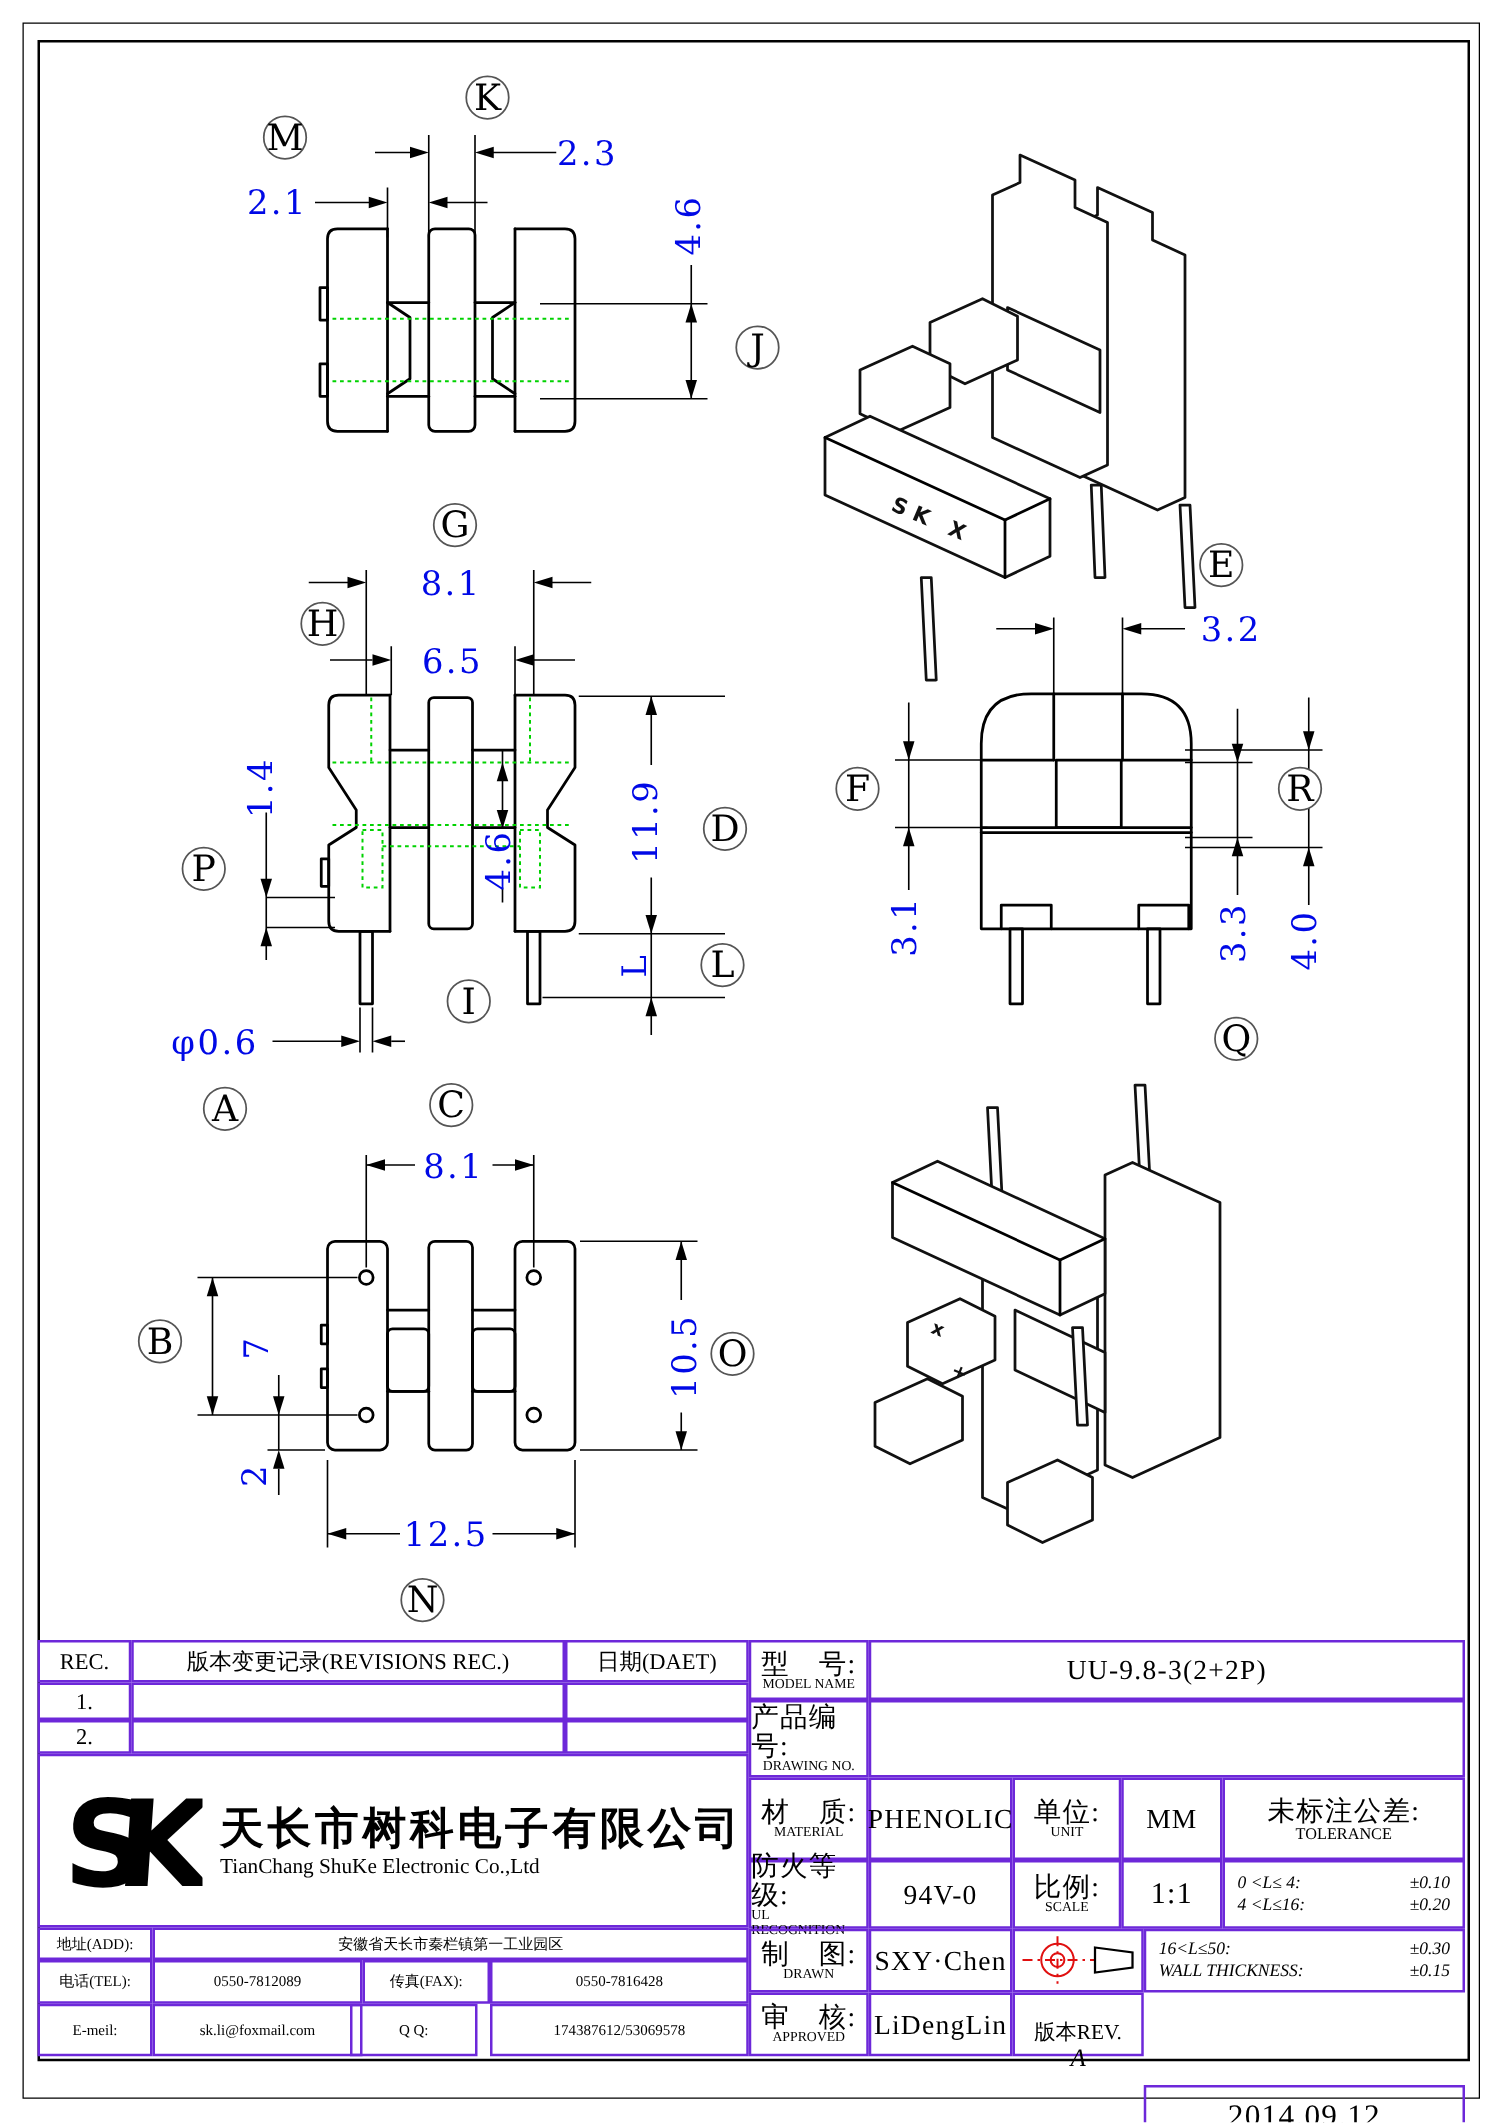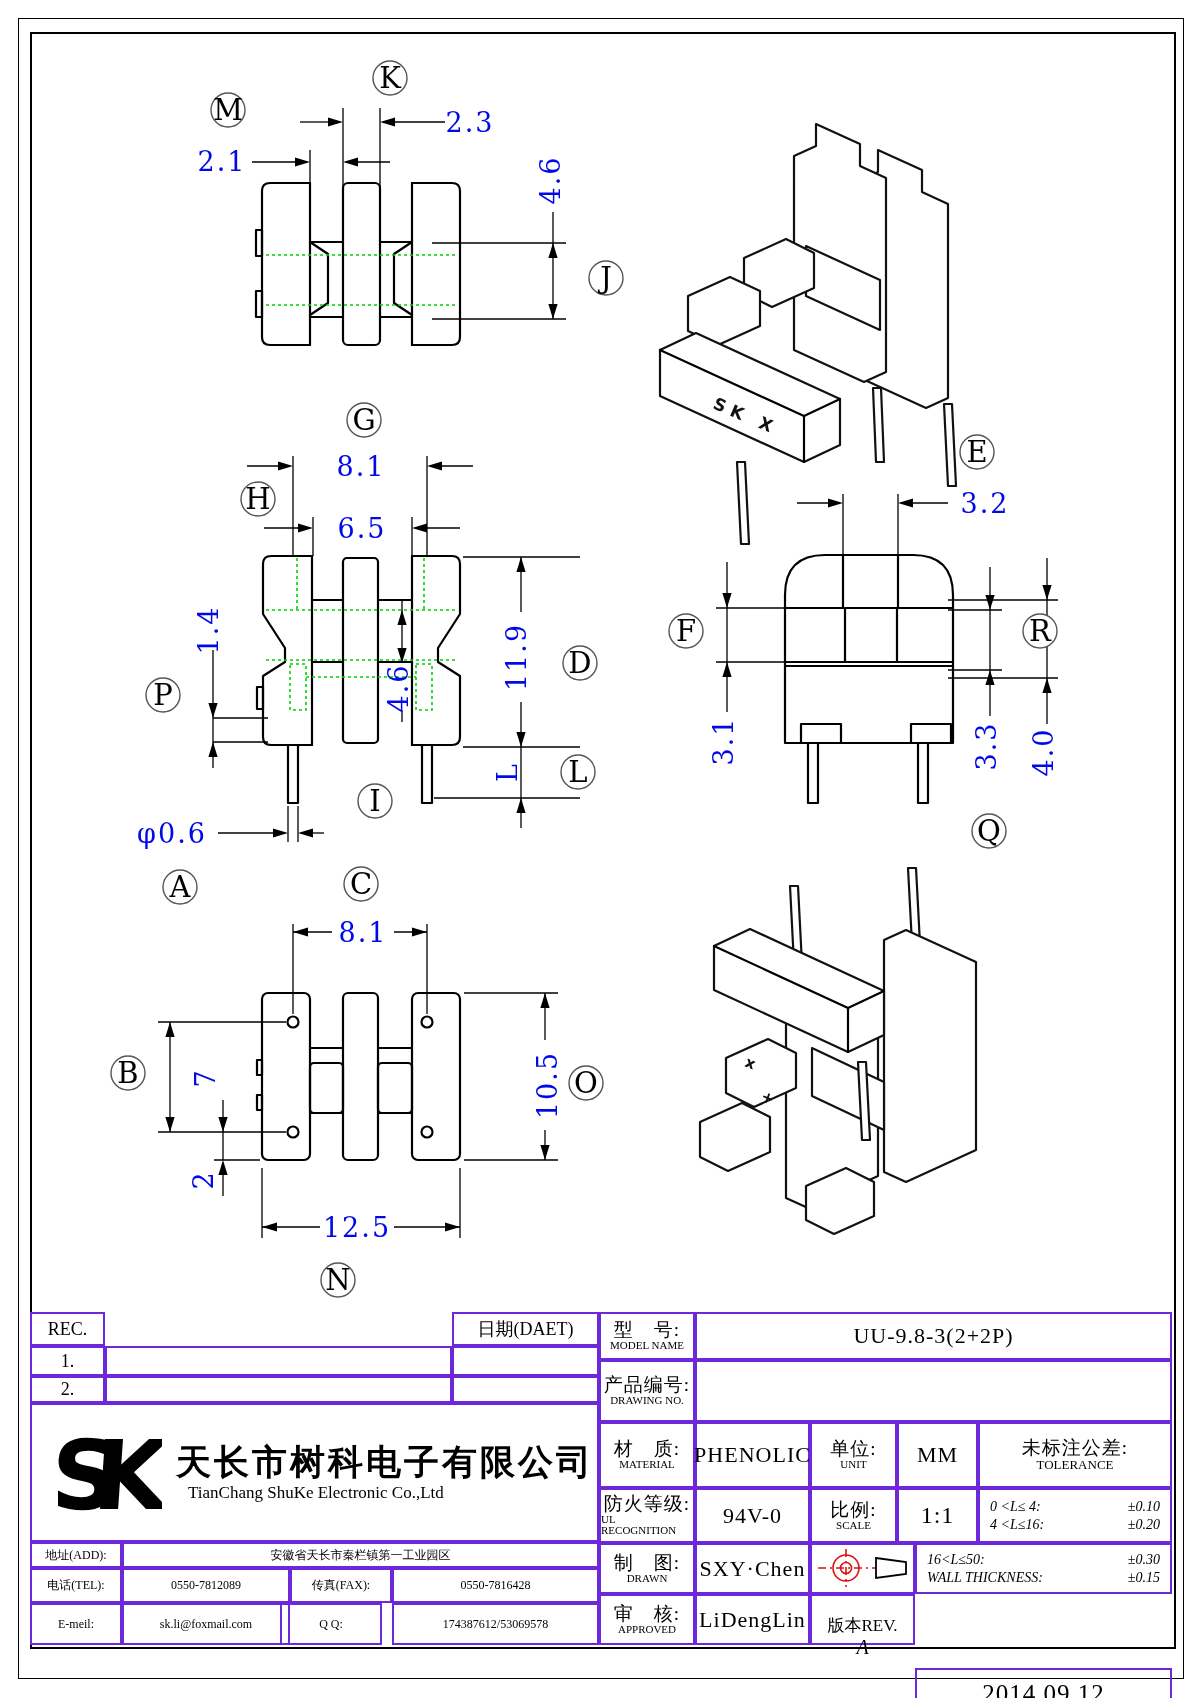--- a/index.html
+++ b/index.html
@@ -5,28 +5,28 @@
   html,body{margin:0;padding:0;background:#fff;}
   .sheet{position:relative;width:1200px;height:1698px;background:#fff;overflow:hidden;
          font-family:"Liberation Serif","DejaVu Serif",serif;}
   .border-outer{position:absolute;left:18px;top:18px;width:1164px;height:1659px;border:1px solid #000;}
   .border-inner{position:absolute;left:30px;top:32px;width:1142px;height:1613px;border:2px solid #000;}
   .dwg{position:absolute;left:30px;top:32px;}
   
   .tb{position:absolute;box-sizing:border-box;border:2px solid #6d28d9;display:flex;
       align-items:center;justify-content:center;color:#000;background:transparent;}
   .lbl2{flex-direction:column;line-height:1.05;}
-  .lbl2 .cn{font-size:19px;letter-spacing:1px;}
+  .lbl2 .cn{font-size:22px;letter-spacing:1px;}
   .lbl2 .en{font-size:11px;letter-spacing:0;}
   .rec-h{font-size:18px;}
   .val{font-size:22px;letter-spacing:1px;}
   .company-box{display:flex;align-items:center;justify-content:flex-start;padding-left:26px;gap:14px;}
   .company-names{display:flex;flex-direction:column;line-height:1.15;}
   .company-cn{font-size:35px;letter-spacing:3px;font-weight:bold;}
-  .company-en{font-size:17px;margin-left:12px;}
+  .company-en{font-size:17px;}
   .contact{font-size:12px;}
   .tolrows{flex-direction:column;align-items:stretch;justify-content:center;gap:2px;
            font-style:italic;font-size:14px;padding:0 10px;}
   .tolrow{display:flex;justify-content:space-between;text-align:center;}
   .revcell{flex-direction:column;line-height:1.1;}
   .revcell .rl{font-size:17px;margin-top:36px;}
   .revcell .rv{font-size:20px;font-style:italic;}
   
   text.dim{font-family:"DejaVu Serif","Liberation Serif",serif;font-size:27px;fill:#0009e6;
            letter-spacing:2px;text-anchor:middle;}
@@ -383,20 +383,21 @@
           <text class="balloon" x="586" y="1083" dy=".34em">O</text>
         </g>
       <g>
           <circle class="bcirc" cx="338" cy="1280" r="17"></circle>
           <text class="balloon" x="338" y="1280" dy=".34em">N</text>
         </g>
     </g>
   </svg>
 
   <div class="tb rec-h" style="left:30px;top:1312px;width:75px;height:34px">REC.</div>
+  <div class="tb rec-h" style="left:105px;top:1312px;width:347px;height:34px">版本变更记录(REVISIONS REC.)</div>
   <div class="tb rec-h" style="left:452px;top:1312px;width:147px;height:34px">日期(DAET)</div>
   <div class="tb rec-h" style="left:30px;top:1346px;width:75px;height:30px">1.</div>
   <div class="tb" style="left:105px;top:1346px;width:347px;height:30px"></div>
   <div class="tb" style="left:452px;top:1346px;width:147px;height:30px"></div>
   <div class="tb rec-h" style="left:30px;top:1376px;width:75px;height:27px">2.</div>
   <div class="tb" style="left:105px;top:1376px;width:347px;height:27px"></div>
   <div class="tb" style="left:452px;top:1376px;width:147px;height:27px"></div>
 
   <div class="tb company-box" style="left:30px;top:1403px;width:569px;height:139px">
     <svg width="104" height="96" viewBox="0 0 104 96">

